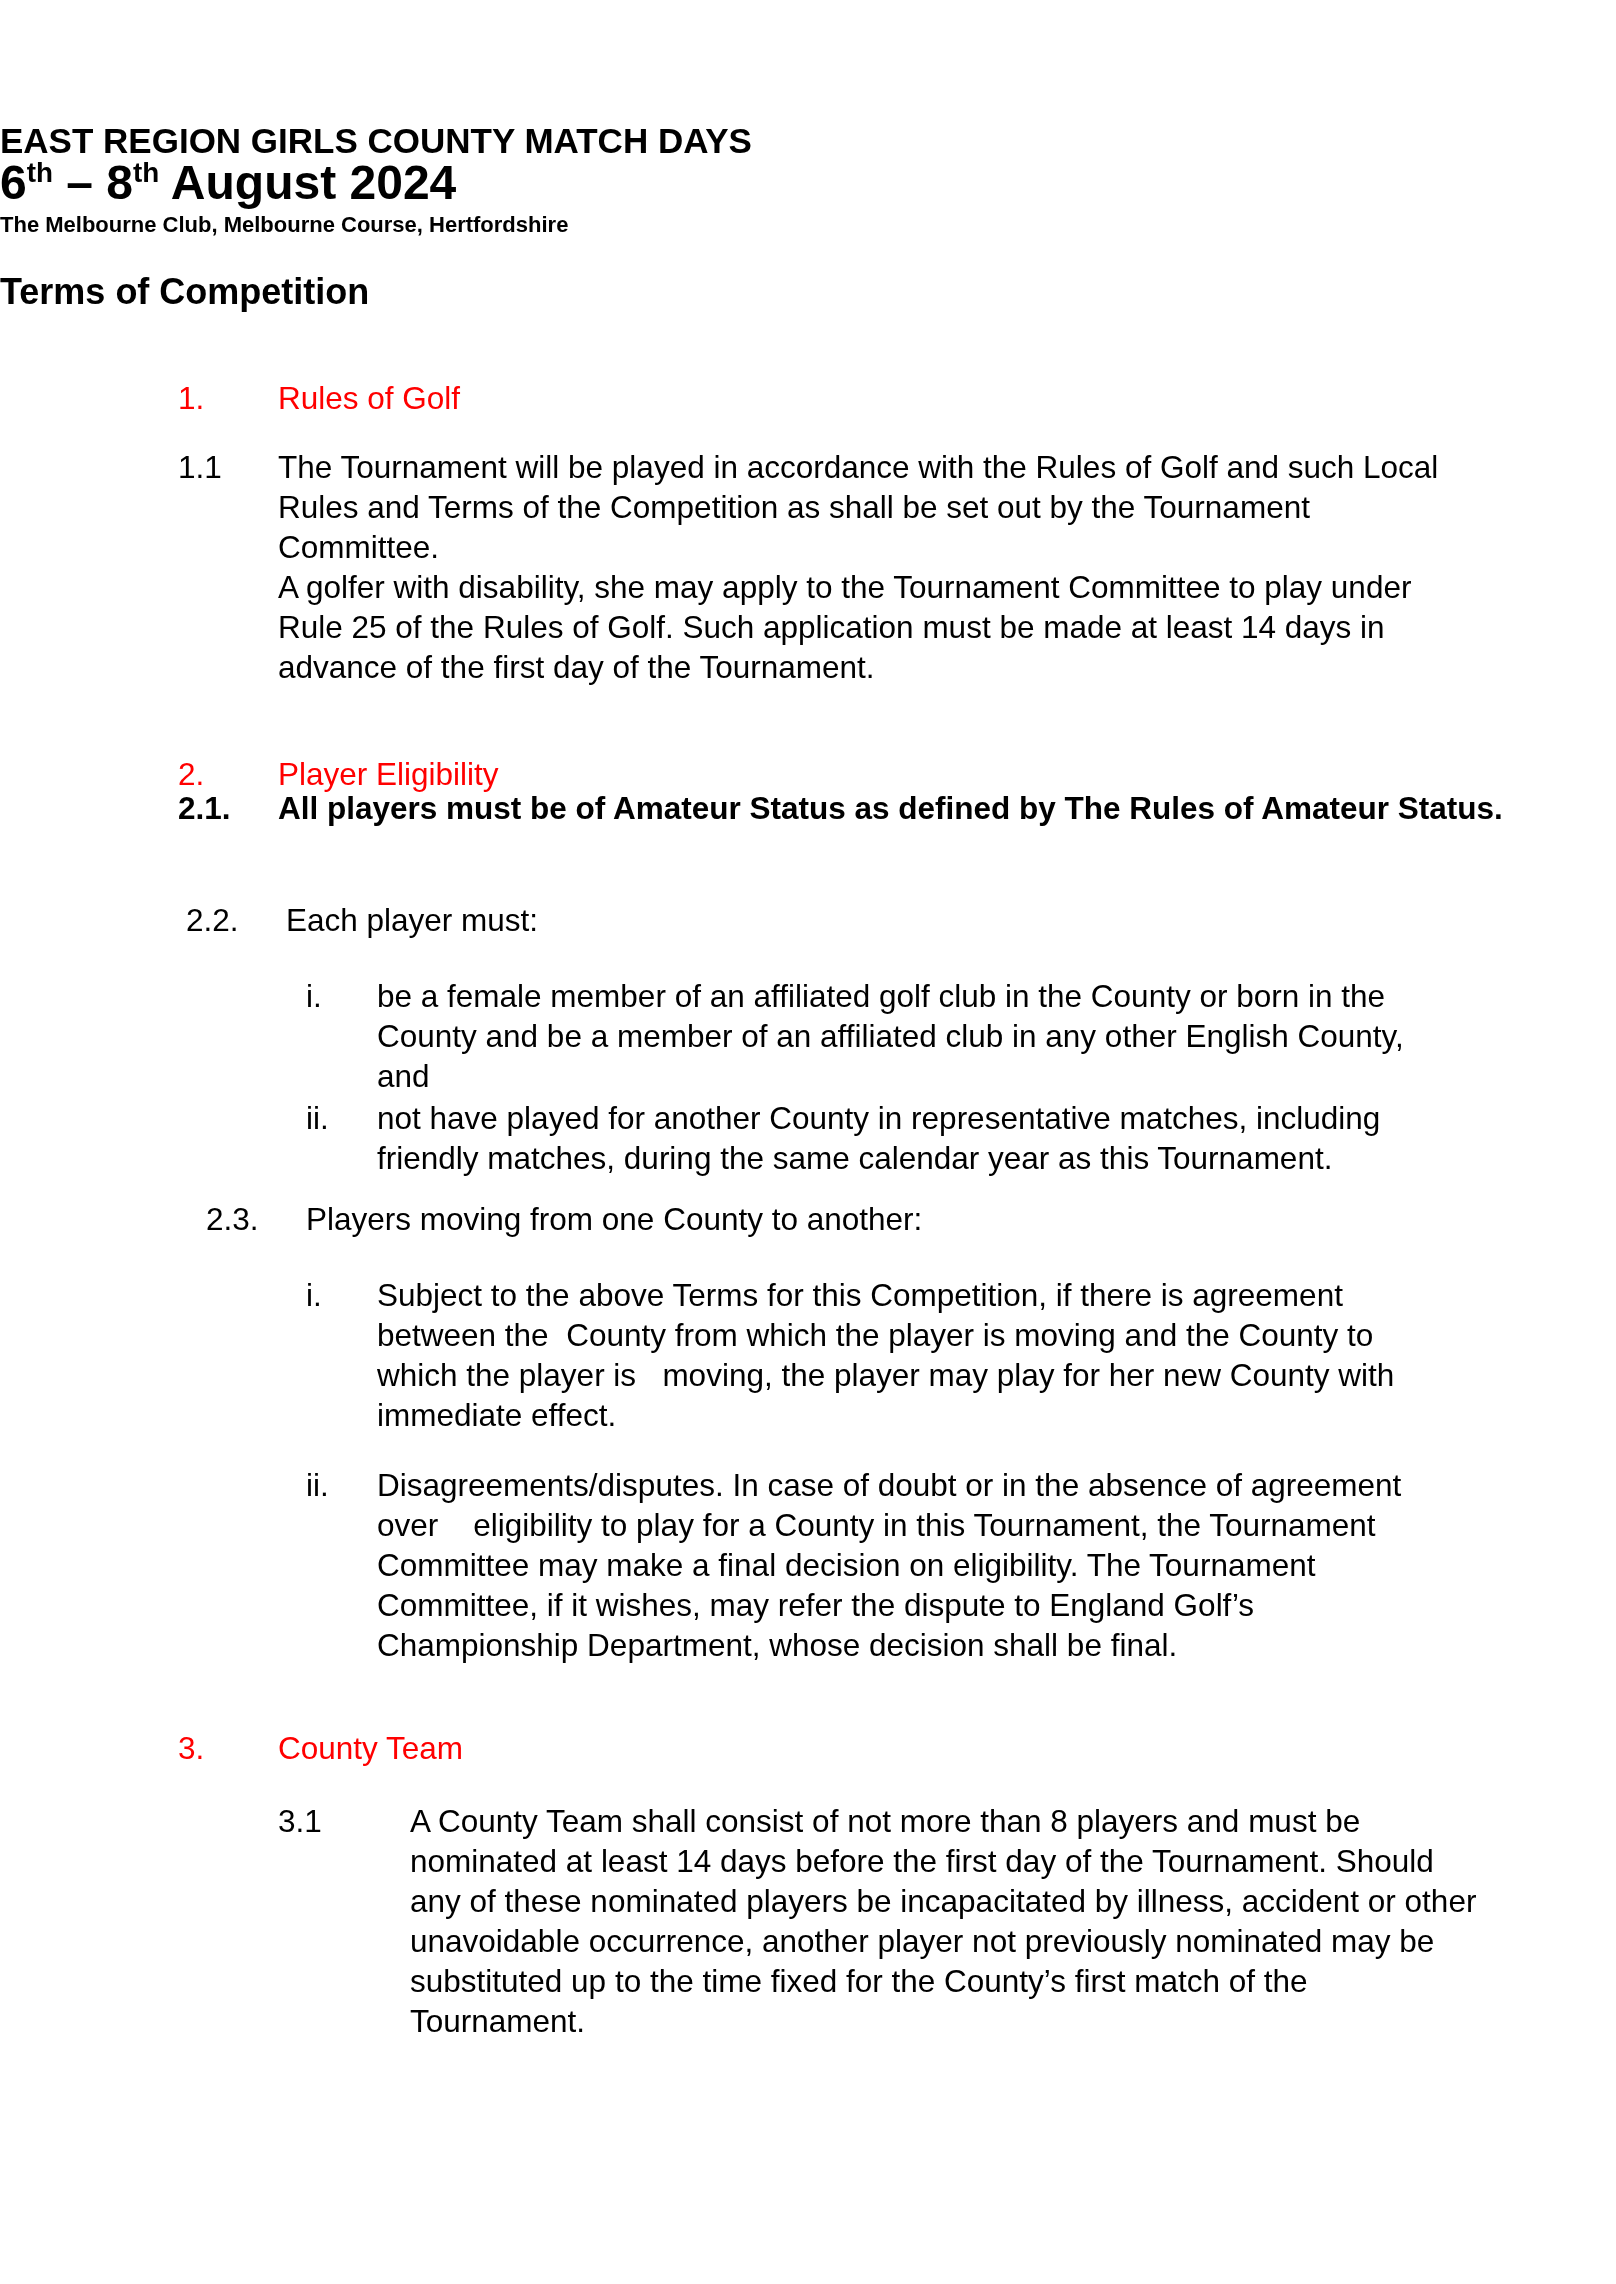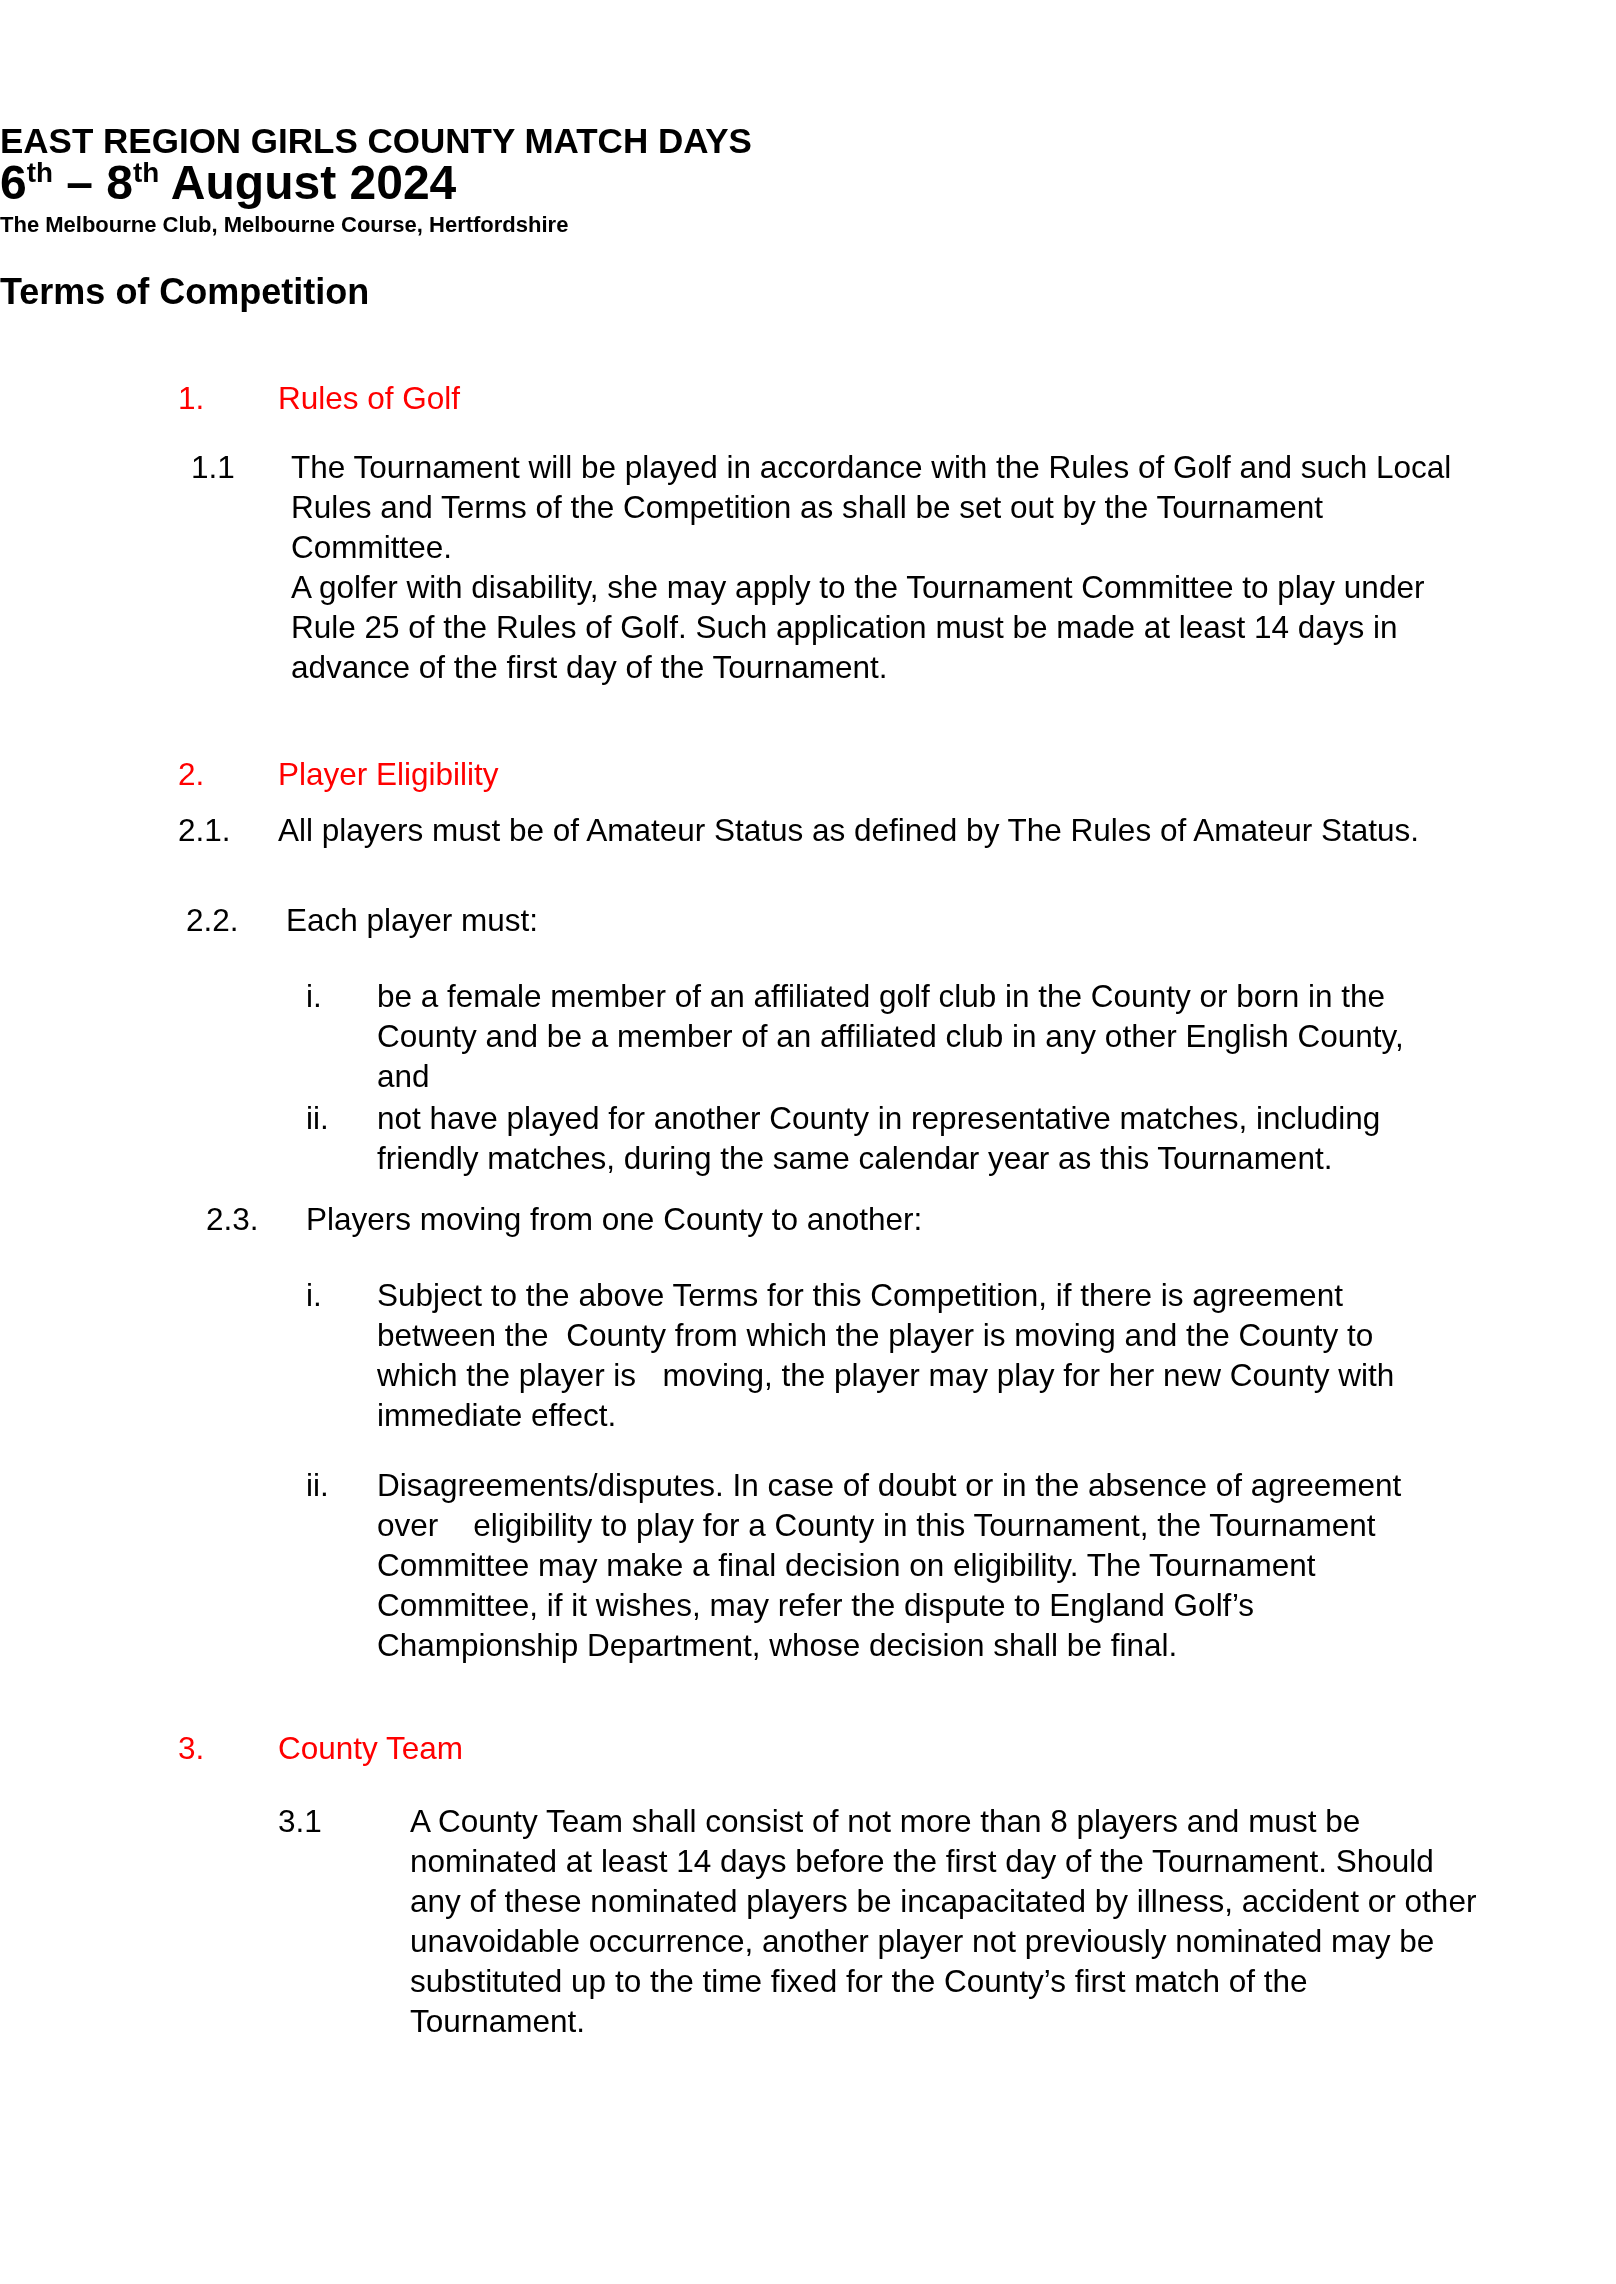--- a/index.html
+++ b/index.html
@@ -42,23 +42,23 @@
   .level2 > .num { width: 71px; flex: none; }
   .level3 { left: 278px; width: 1241px; }
   .level3 > .num { width: 100px; flex: none; }
 
   .num, .txt { white-space: pre-wrap; }
   .txt { flex: 1; }
   .heading { color: #ff0000; }
 
   
   .pos-s1h   { top: 378px; }
-  .pos-c11   { top: 447px; margin-left: 13px; }
+  .pos-c11   { top: 447px; }
   .pos-s2h   { top: 754px; }
-  .pos-c21   { top: 810px; }
+  .pos-c21   { top: 788px; font-weight: bold; }
   .pos-c22   { top: 900px; margin-left: 8px; }
   .pos-c22i  { top: 976px; }
   .pos-c22ii { top: 1098px; }
   .pos-c23   { top: 1199px; margin-left: 28px; }
   .pos-c23i  { top: 1275px; }
   .pos-c23ii { top: 1465px; }
   .pos-s3h   { top: 1728px; }
   .pos-c31   { top: 1801px; gap: 32px; }
 </style>
 </head>

